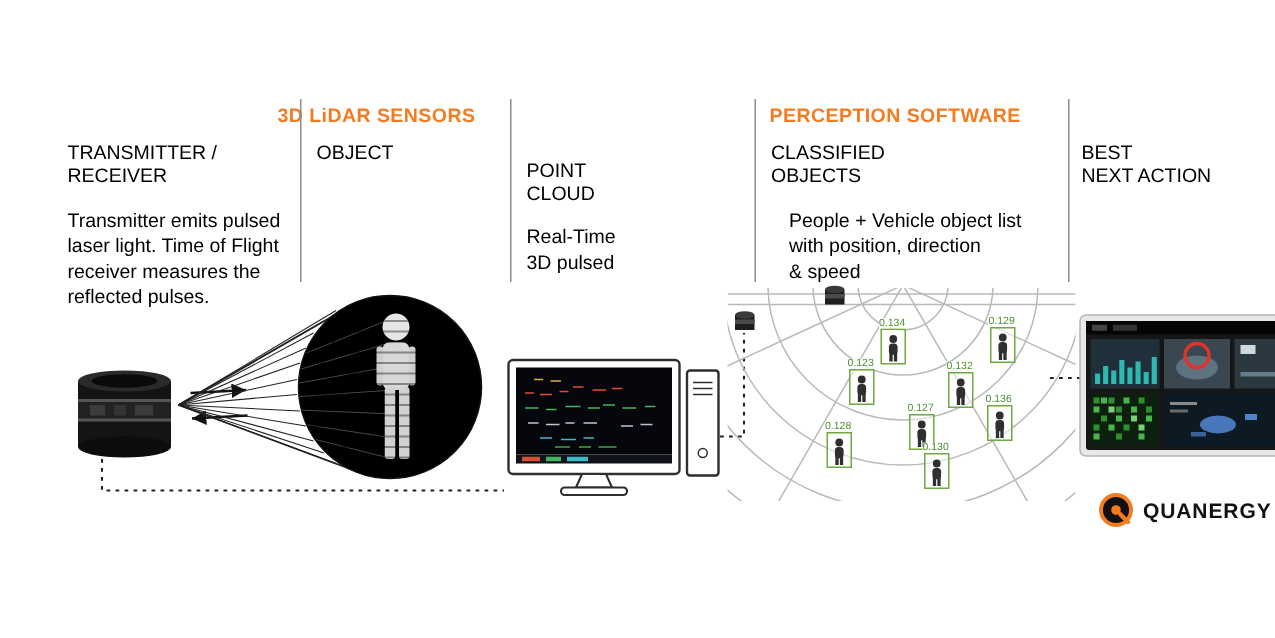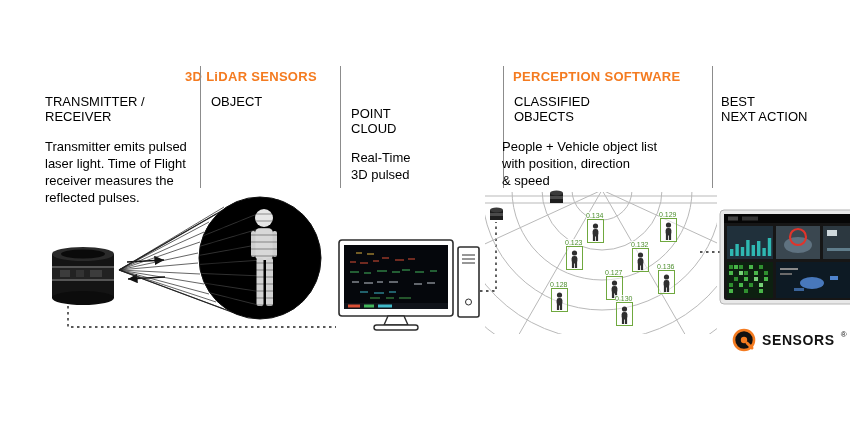--- a/index.html
+++ b/index.html
@@ -245,21 +245,21 @@
 NEXT ACTION</div>
   <div class="col-title" style="left:484px; top:94px">CLASSIFIED
 OBJECTS</div>
 
   <div class="col-desc" style="left:15px;  top:139px">Transmitter emits pulsed
 laser light. Time of Flight
 receiver measures the
 reflected pulses.</div>
   <div class="col-desc" style="left:321px; top:150px">Real-Time
 3D pulsed</div>
-  <div class="col-desc" style="left:472px; top:139px">People + Vehicle object list
+  <div class="col-desc" style="left:496px; top:139px">People + Vehicle object list
 with position, direction
 &amp; speed</div>
 
   <div class="detection" style="left:557px; top:219px">
     <span class="dlabel">0.134</span>
     <svg class="dperson" width="15" height="20" viewBox="0 0 15 20">
         <circle cx="7.5" cy="4" r="2.6"></circle>
         <rect x="4.6" y="7" width="5.8" height="7.5" rx="2.4"></rect>
         <rect x="4.9" y="13" width="2.2" height="6"></rect>
         <rect x="7.9" y="13" width="2.2" height="6"></rect>
@@ -329,17 +329,17 @@
       </svg>
   </div>
 
   <div class="logo" style="left:702px; top:328px">
     <svg width="24" height="24" viewBox="0 0 24 24">
       <circle cx="12" cy="12" r="10" fill="#111"></circle>
       <circle cx="12" cy="12" r="10" fill="none" stroke="#F47B20" stroke-width="2.6"></circle>
       <circle cx="12" cy="12" r="3.2" fill="#F47B20"></circle>
       <path d="M15 15 L20 20" stroke="#F47B20" stroke-width="3" stroke-linecap="round"></path>
     </svg>
-    <span class="logo-text">SENSORS</span>
+    <span class="logo-text">QUANERGY</span>
     <sup class="logo-reg">®</sup>
   </div>
 
 </div>
 
 </body></html>

